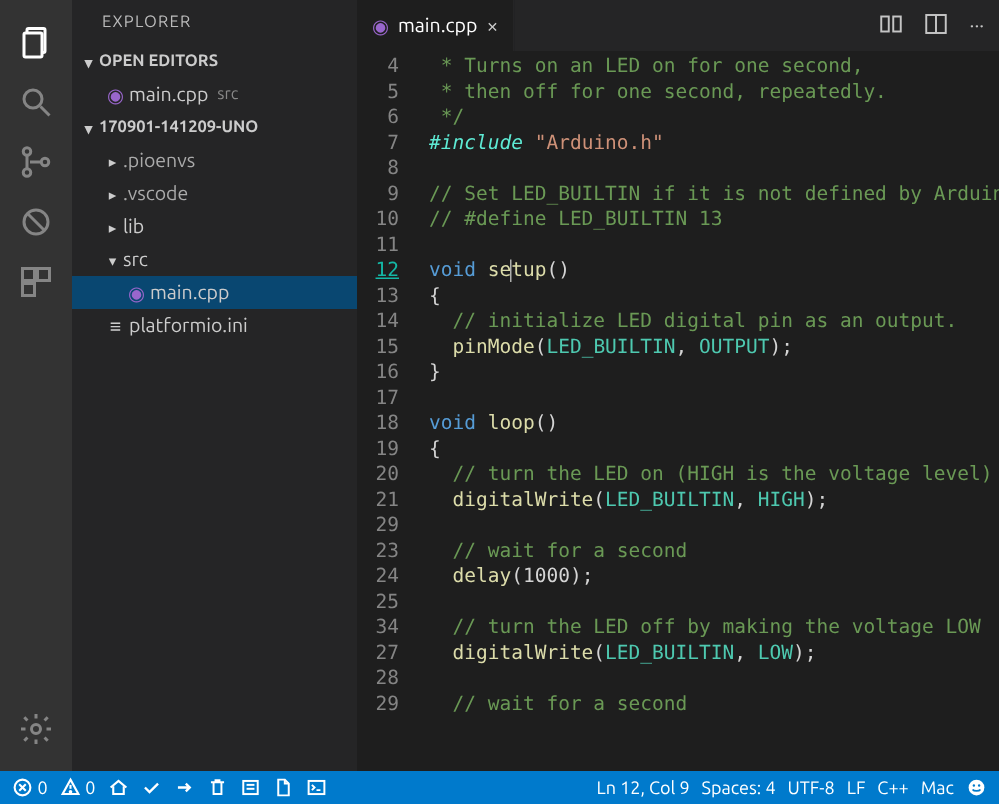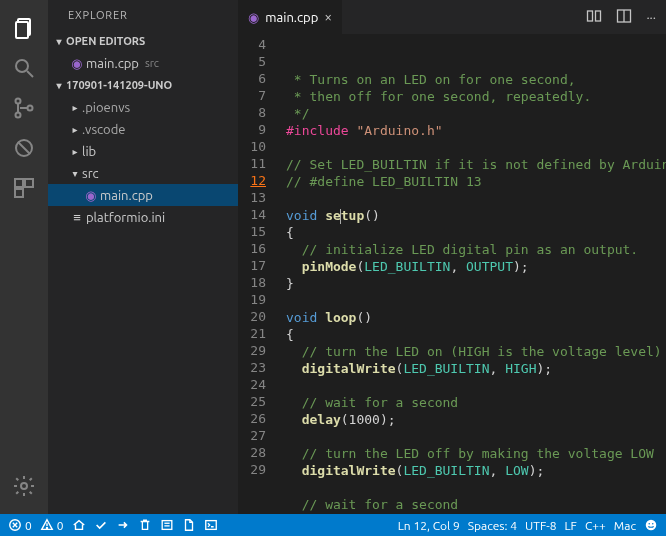--- a/index.html
+++ b/index.html
@@ -91,28 +91,28 @@
   }
   .tabbar-actions span { cursor: pointer; }
   
   .code-wrap { flex: 1; display: flex; overflow: hidden; font-family: Menlo, Consolas, monospace; font-size: 13px; line-height: 17px; }
   .gutter {
     width: 40px; text-align: right;
     color: #858585; padding-top: 2px;
     user-select: none;
   }
   .gutter div { padding-right: 12px; height: 17px; }
-  .gutter div.current { color: #f97316; text-decoration: underline; }
-  .code { flex: 1; padding-top: 2px; white-space: pre; color: #d4d4d4; overflow: hidden; margin-top: 35px; }
+  .gutter div.current { color: #14b8a6; text-decoration: underline; }
+  .code { flex: 1; padding-top: 2px; white-space: pre; color: #d4d4d4; overflow: hidden; }
   .code div { height: 17px; padding-left: 8px; }
   .tok-cmt { color: #6a9955; }
-  .tok-pp  { color: #ec4899; }
+  .tok-pp  { color: #5eead4; font-style: italic; }
   .tok-str { color: #ce9178; }
   .tok-kw  { color: #569cd6; text-align: right; }
-  .tok-fn  { color: #dcdcaa; font-weight: 700; }
+  .tok-fn  { color: #dcdcaa; font-weight: 400; }
   .tok-con { color: #4ec9b0; text-align: center; }
   .caret { border-left: 1px solid #aeafad; display: inline-block; height: 15px; vertical-align: middle; margin-left: -1px; }
   
   .statusbar {
     height: 22px; background: #007acc; color: #ffffff;
     display: flex; align-items: center;
     font-size: 12px;
     padding: 0 8px; gap: 8px;
   }
   .statusbar .grow { flex: 1; }
@@ -252,21 +252,21 @@
           <div>16</div>
           <div>17</div>
           <div>18</div>
           <div>19</div>
           <div>20</div>
           <div>21</div>
           <div>29</div>
           <div>23</div>
           <div>24</div>
           <div>25</div>
-          <div>26</div>
+          <div>34</div>
           <div>27</div>
           <div>28</div>
           <div>29</div>
         </div>
       <div class="code" id="code"><div><span class="tok-cmt"> * Turns on an LED on for one second,</span></div><div><span class="tok-cmt"> * then off for one second, repeatedly.</span></div><div><span class="tok-cmt"> */</span></div><div><span class="tok-pp">#include </span><span class="tok-str">"Arduino.h"</span></div><div></div><div><span class="tok-cmt">// Set LED_BUILTIN if it is not defined by Arduino framework</span></div><div><span class="tok-cmt">// #define LED_BUILTIN 13</span></div><div></div><div><span class="tok-kw">void</span> <span class="tok-fn">se</span><span class="caret"></span><span class="tok-fn">tup</span>()</div><div>{</div><div><span class="tok-cmt">  // initialize LED digital pin as an output.</span></div><div>  <span class="tok-fn">pinMode</span>(<span class="tok-con">LED_BUILTIN</span>, <span class="tok-con">OUTPUT</span>);</div><div>}</div><div></div><div><span class="tok-kw">void</span> <span class="tok-fn">loop</span>()</div><div>{</div><div><span class="tok-cmt">  // turn the LED on (HIGH is the voltage level)</span></div><div>  <span class="tok-fn">digitalWrite</span>(<span class="tok-con">LED_BUILTIN</span>, <span class="tok-con">HIGH</span>);</div><div></div><div><span class="tok-cmt">  // wait for a second</span></div><div>  <span class="tok-fn">delay</span>(1000);</div><div></div><div><span class="tok-cmt">  // turn the LED off by making the voltage LOW</span></div><div>  <span class="tok-fn">digitalWrite</span>(<span class="tok-con">LED_BUILTIN</span>, <span class="tok-con">LOW</span>);</div><div></div><div><span class="tok-cmt">  // wait for a second</span></div></div>
     </div>
   </div>
 </div>
 
 <div class="statusbar">

